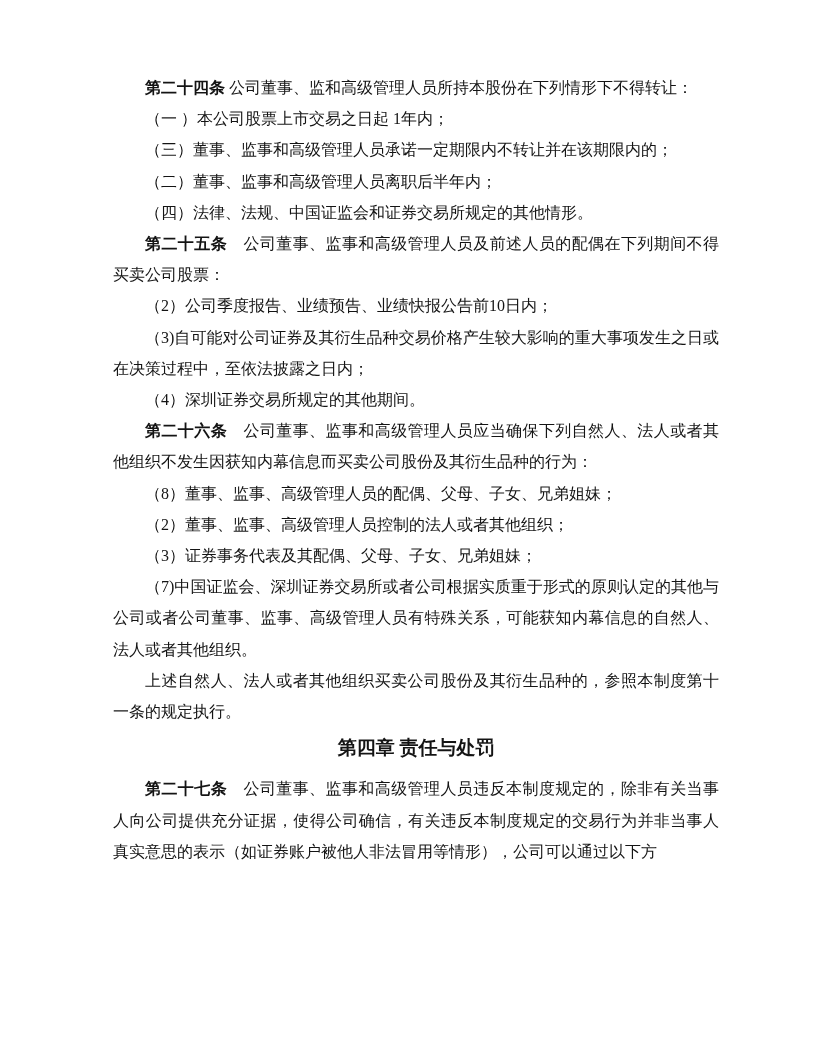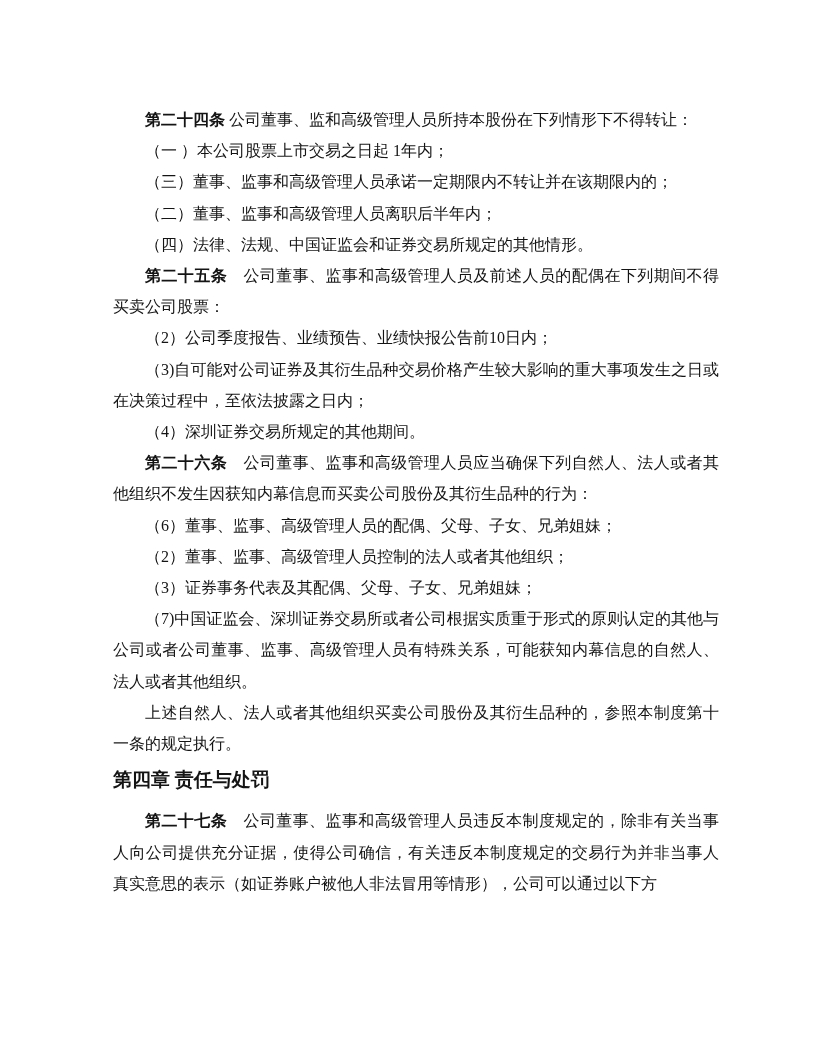--- a/index.html
+++ b/index.html
@@ -11,61 +11,61 @@
     position: relative;
     width: 816px;
     height: 1056px;
     background: #ffffff;
     overflow: hidden;
     font-family: "Liberation Serif", "DejaVu Serif", serif;
   }
   .doc-body {
     position: absolute;
     left: 113px;
-    top: 104px;
+    top: 72px;
     width: 606px;
     font-size: 16px;
     line-height: 31.2px;
     color: #141414;
     text-align: justify;
   }
   .doc-body p {
     margin: 0;
     padding: 0;
   }
   p.clause, p.item, p.plain {
     text-indent: 32px;
   }
   .term {
     font-weight: bold;
   }
   p.chapter {
     text-indent: 0;
-    text-align: left;
+    text-align: center;
     font-weight: bold;
     font-size: 19px;
     margin: 5px 0 10px 0;
   }
 </style>
 </head>
 <body>
 
 <div class="page" style="background: rgb(255, 255, 255);">
   <div class="doc-body" style="color: rgb(20, 20, 20);">
       <p class="clause"><span class="term">第二十四条</span><span> 公司董事、监和高级管理人员所持本股份在下列情形下不得转让：</span></p>
       <p class="item">（一 ）本公司股票上市交易之日起 1年内；</p>
       <p class="item">（三）董事、监事和高级管理人员承诺一定期限内不转让并在该期限内的；</p>
       <p class="item">（二）董事、监事和高级管理人员离职后半年内；</p>
       <p class="item">（四）法律、法规、中国证监会和证券交易所规定的其他情形。</p>
       <p class="clause"><span class="term">第二十五条</span><span>　公司董事、监事和高级管理人员及前述人员的配偶在下列期间不得买卖公司股票：</span></p>
       <p class="item">（2）公司季度报告、业绩预告、业绩快报公告前10日内；</p>
       <p class="item">（3)自可能对公司证券及其衍生品种交易价格产生较大影响的重大事项发生之日或在决策过程中，至依法披露之日内；</p>
       <p class="item">（4）深圳证券交易所规定的其他期间。</p>
       <p class="clause"><span class="term">第二十六条</span><span>　公司董事、监事和高级管理人员应当确保下列自然人、法人或者其他组织不发生因获知内幕信息而买卖公司股份及其衍生品种的行为：</span></p>
-      <p class="item">（6）董事、监事、高级管理人员的配偶、父母、子女、兄弟姐妹；</p>
+      <p class="item">（8）董事、监事、高级管理人员的配偶、父母、子女、兄弟姐妹；</p>
       <p class="item">（2）董事、监事、高级管理人员控制的法人或者其他组织；</p>
       <p class="item">（3）证券事务代表及其配偶、父母、子女、兄弟姐妹；</p>
       <p class="item">（7)中国证监会、深圳证券交易所或者公司根据实质重于形式的原则认定的其他与公司或者公司董事、监事、高级管理人员有特殊关系，可能获知内幕信息的自然人、法人或者其他组织。</p>
       <p class="plain">上述自然人、法人或者其他组织买卖公司股份及其衍生品种的，参照本制度第十一条的规定执行。</p>
       <p class="chapter">第四章 责任与处罚</p>
       <p class="clause"><span class="term">第二十七条</span><span>　公司董事、监事和高级管理人员违反本制度规定的，除非有关当事人向公司提供充分证据，使得公司确信，有关违反本制度规定的交易行为并非当事人真实意思的表示（如证券账户被他人非法冒用等情形），公司可以通过以下方</span></p>
     </div>
 </div>
 
 </body></html>

